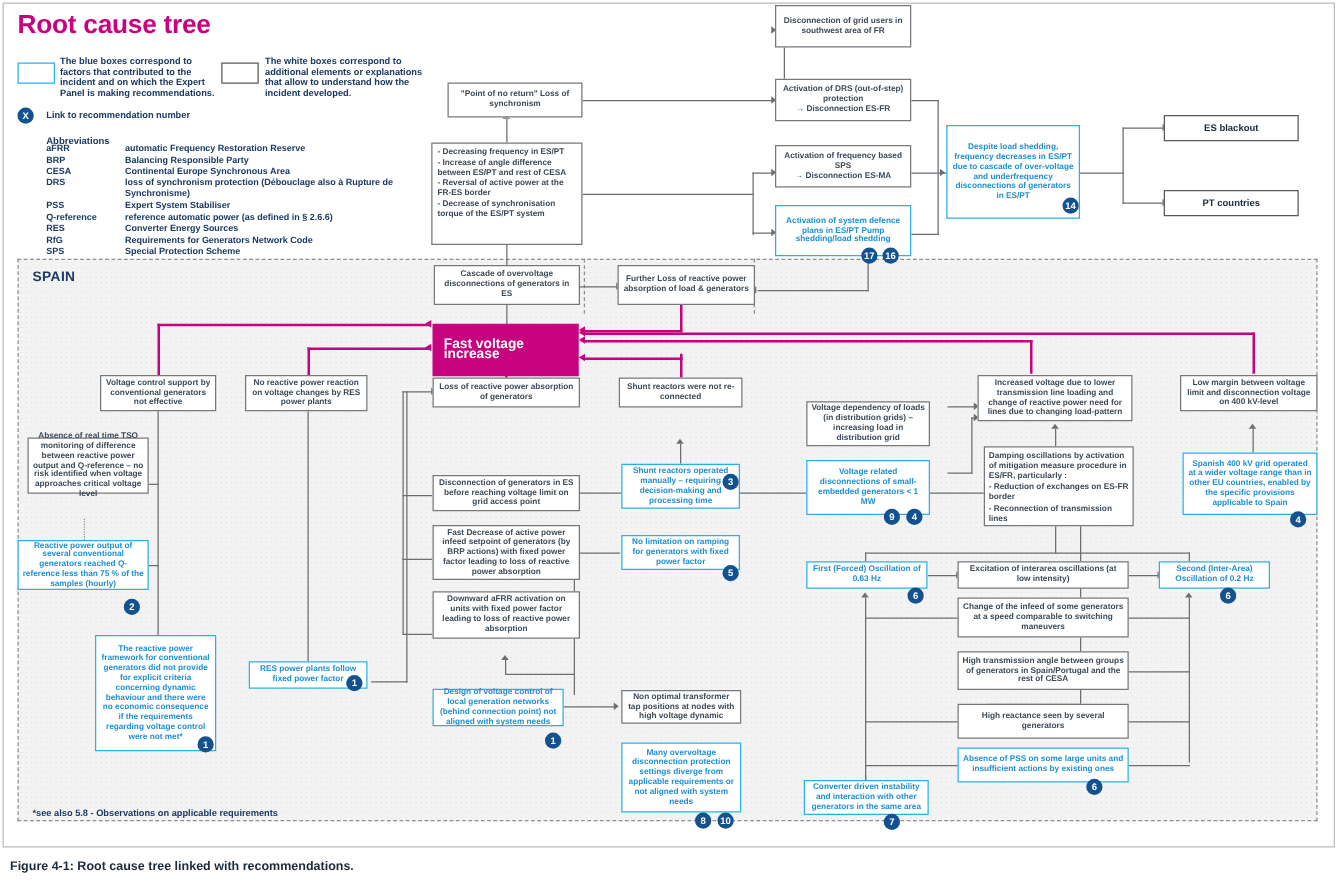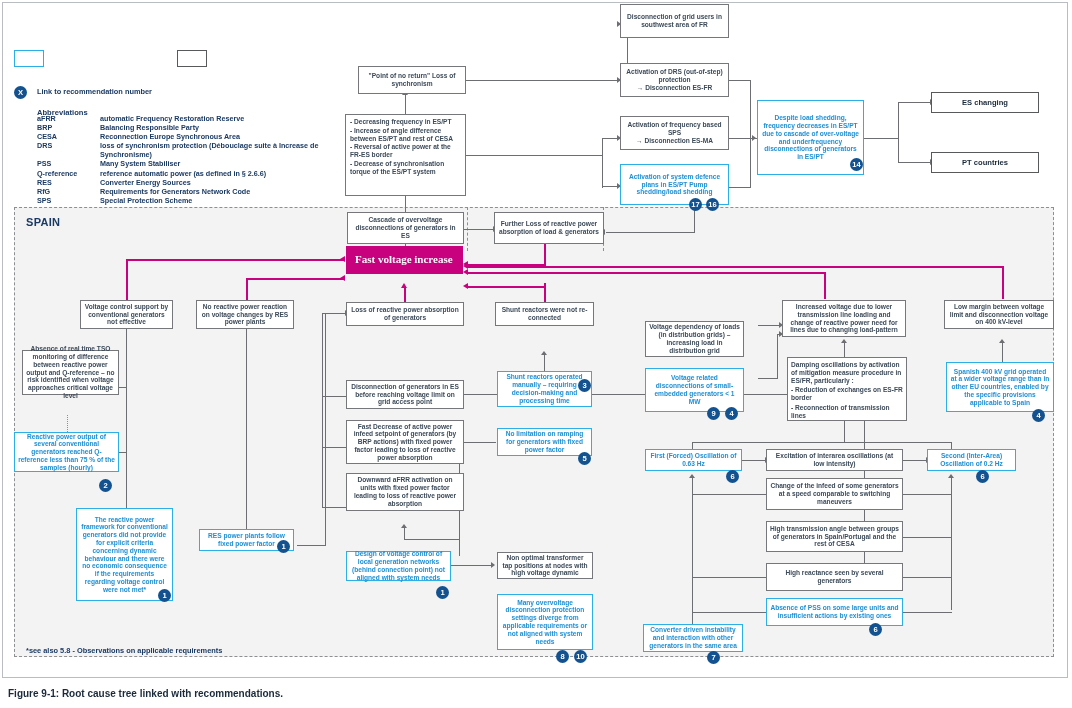--- a/index.html
+++ b/index.html
@@ -71,46 +71,49 @@
   .badge{position:absolute;width:13px;height:13px;border-radius:50%;background:#13528f;color:#fff;
          font-size:7.6px;font-weight:bold;display:flex;align-items:center;justify-content:center;
          line-height:1;}
 </style>
 </head>
 <body>
 
 <div id="page">
   <div id="frame"></div>
 
+  <div class="title">Root cause tree</div>
 
   <div class="lg-sw lg-blue"></div>
+  <div class="lg-txt lg-t1">The blue boxes correspond to factors that contributed to the incident and on which the Expert Panel is making recommendations.</div>
   <div class="lg-sw lg-white"></div>
+  <div class="lg-txt lg-t2">The white boxes correspond to additional elements or explanations that allow to understand how the incident developed.</div>
   <div class="badge badge-leg">X</div>
   <div class="lg-txt lg-t3">Link to recommendation number</div>
   <div class="abbr-h">Abbreviations</div>
   <div class="abbr" id="abbr-list">
       <div class="row">
         <span class="k">aFRR</span>
         <span class="v">automatic Frequency Restoration Reserve</span>
       </div>
       <div class="row">
         <span class="k">BRP</span>
         <span class="v">Balancing Responsible Party</span>
       </div>
       <div class="row">
         <span class="k">CESA</span>
-        <span class="v">Reconnection Europe Synchronous Area</span>
+        <span class="v">Continental Europe Synchronous Area</span>
       </div>
       <div class="row">
         <span class="k">DRS</span>
-        <span class="v">loss of synchronism protection (Débouclage suite à Increase de Synchronisme)</span>
+        <span class="v">loss of synchronism protection (Débouclage also à Rupture de Synchronisme)</span>
       </div>
       <div class="row">
         <span class="k">PSS</span>
-        <span class="v">Many System Stabiliser</span>
+        <span class="v">Expert System Stabiliser</span>
       </div>
       <div class="row">
         <span class="k">Q-reference</span>
         <span class="v">reference automatic power (as defined in § 2.6.6)</span>
       </div>
       <div class="row">
         <span class="k">RES</span>
         <span class="v">Converter Energy Sources</span>
       </div>
       <div class="row">
@@ -120,21 +123,21 @@
       <div class="row">
         <span class="k">SPS</span>
         <span class="v">Special Protection Scheme</span>
       </div>
     </div>
 
   <div id="spain"></div>
   <div class="spain-label">SPAIN</div>
   <div id="subregion"></div>
   <div class="note">*see also 5.8 - Observations on applicable requirements</div>
-  <div class="caption">Figure 9-1: Root cause tree linked with recommendations.</div>
+  <div class="caption">Figure 4-1: Root cause tree linked with recommendations.</div>
 
   <div class="ln lnv" style="left:405px;top:95px;height:20px;"></div>
   <div class="ar ar-u" style="left:401.6px;top:91px;"></div>
 
   <div class="ln lnh" style="left:466px;top:80px;width:162px;"></div>
   <div class="ln lnv" style="left:627px;top:24px;height:57px;"></div>
   <div class="ln lnh" style="left:627px;top:24px;width:0px;"></div>
   <div class="ln lnh" style="left:627px;top:24px;width:0;"></div>
   <div class="ln lnh" style="left:627px;top:24px;width:1px;"></div>
   <div class="ln lnh" style="left:628px;top:24px;width:-1px;"></div>
@@ -325,21 +328,21 @@
     </div>
   <div class="badge" style="left:689px;top:198px;">17</div>
   <div class="badge" style="left:706px;top:198px;">16</div>
 
   <div class="box blue" style="left:757px;top:100px;width:107px;height:75px;">
     <span class="in">Despite load shedding, frequency decreases in ES/PT due to cascade of over-voltage and underfrequency disconnections of generators in ES/PT</span>
     </div>
   <div class="badge" style="left:850px;top:158px;">14</div>
 
   <div class="box dark" style="left:931px;top:92px;width:108px;height:21px;">
-    <span class="in">ES changing</span>
+    <span class="in">ES blackout</span>
     </div>
   <div class="box dark" style="left:931px;top:152px;width:108px;height:21px;">
     <span class="in">PT countries</span>
     </div>
 
   <div class="box white left" style="left:345px;top:114px;width:121px;height:82px;padding:3px 4px;">
     <span class="in" id="precursor-list">
         <div style="margin-bottom: 1px;">- Decreasing frequency in ES/PT</div>
         <div style="margin-bottom: 1px;">- Increase of angle difference between ES/PT and rest of CESA</div>
         <div style="margin-bottom: 1px;">- Reversal of active power at the FR-ES border</div>
@@ -348,21 +351,21 @@
     </div>
 
   <div class="box white" style="left:347px;top:212px;width:117px;height:32px;">
     <span class="in">Cascade of overvoltage disconnections of generators in ES</span>
     </div>
 
   <div class="box white" style="left:494px;top:212px;width:110px;height:32px;">
     <span class="in">Further Loss of reactive power absorption of load &amp; generators</span>
     </div>
 
-  <div class="box pink" style="left:346px;top:246px;width:117px;height:28px;font-family:Liberation Serif, serif;">
+  <div class="box pink" style="left:346px;top:259px;width:117px;height:42px;">
     <span class="in" style="text-align:left;">Fast voltage increase</span>
     </div>
 
   <div class="box white" style="left:80px;top:300px;width:93px;height:29px;">
     <span class="in">Voltage control support by conventional generators not effective</span>
     </div>
 
   <div class="box white" style="left:196px;top:300px;width:98px;height:29px;">
     <span class="in">No reactive power reaction on voltage changes by RES power plants</span>
     </div>

